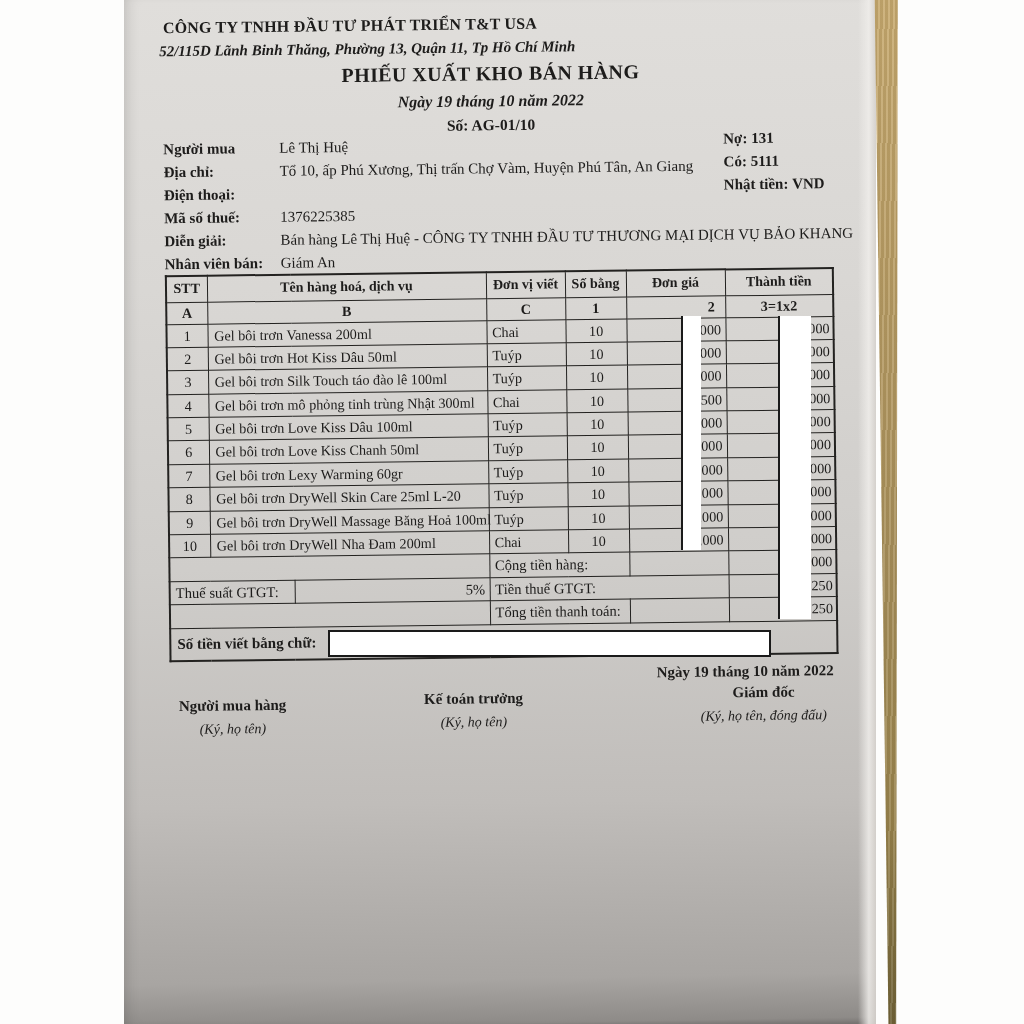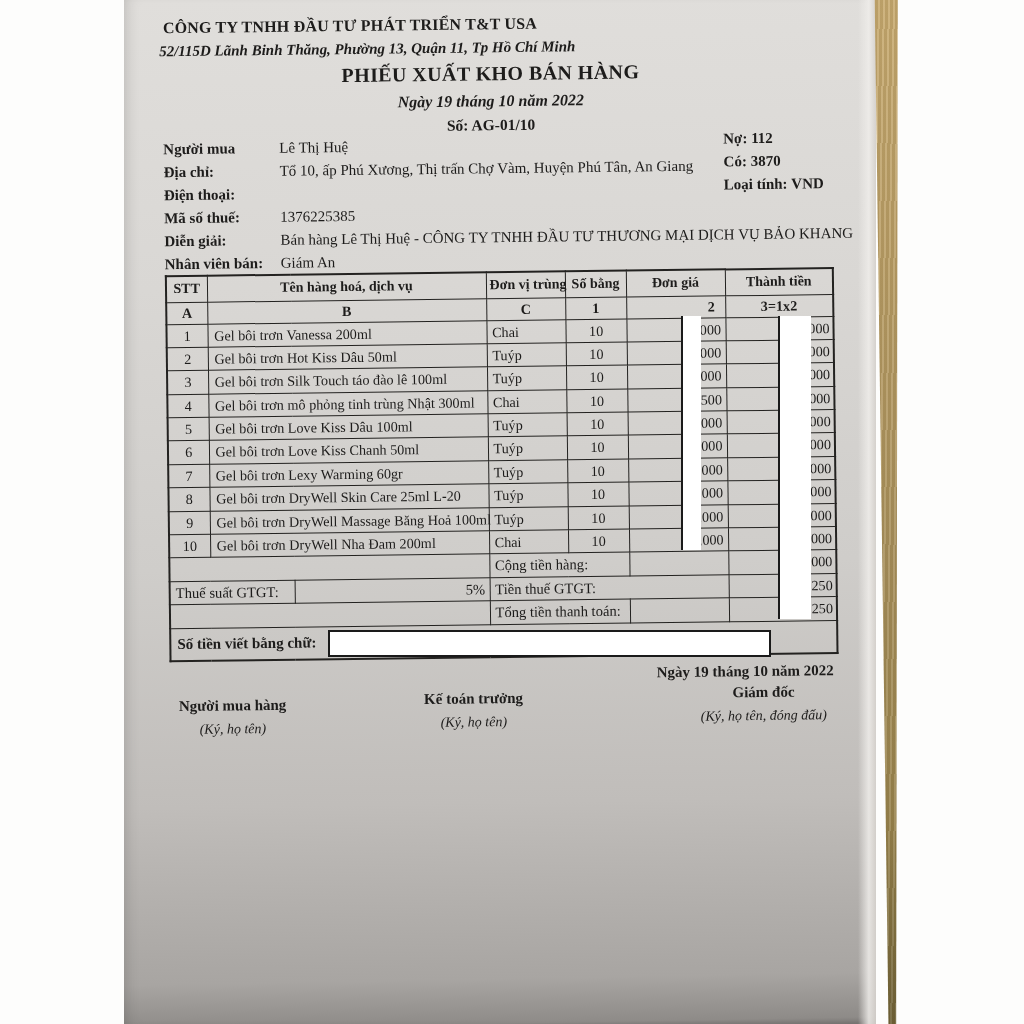--- a/index.html
+++ b/index.html
@@ -107,46 +107,46 @@
         <span class="val">Bán hàng Lê Thị Huệ - CÔNG TY TNHH ĐẦU TƯ THƯƠNG MẠI DỊCH VỤ BẢO KHANG</span>
       </div>
       <div class="info-row">
         <span class="lab">Nhân viên bán:</span>
         <span class="val">Giám An</span>
       </div>
     </div>
 
     <div class="abs accounts">
       <div class="acc-row">
-        <span>Nợ:</span>&nbsp;<span>112</span>
+        <span>Nợ:</span>&nbsp;<span>131</span>
       </div>
       <div class="acc-row">
-        <span>Có:</span>&nbsp;<span>3870</span>
+        <span>Có:</span>&nbsp;<span>5111</span>
       </div>
       <div class="acc-row">
-        <span>Loại tính:</span>&nbsp;<span>VND</span>
+        <span>Nhật tiền:</span>&nbsp;<span>VND</span>
       </div>
     </div>
 
     <div class="abs tbl-wrap">
       <table>
         <colgroup>
           <col style="width:41px">
             <col style="width:84px">
             <col style="width:195px">
           <col style="width:79px">
             <col style="width:61px">
             <col style="width:99px">
             <col style="width:108px">
         </colgroup>
         <tbody>
             <tr class="r-h">
           <td class="th">STT</td>
           <td class="th" colspan="2">Tên hàng hoá, dịch vụ</td>
-          <td class="th">Đơn vị trùng</td>
+          <td class="th">Đơn vị viết</td>
           <td class="th">Số bằng</td>
           <td class="th">Đơn giá</td>
           <td class="th">Thành tiền</td>
         </tr>
         <tr class="r-s">
           <td class="sub">A</td>
           <td class="sub" colspan="2">B</td>
           <td class="sub">C</td>
           <td class="sub">1</td>
           <td class="sub-r">2</td>

